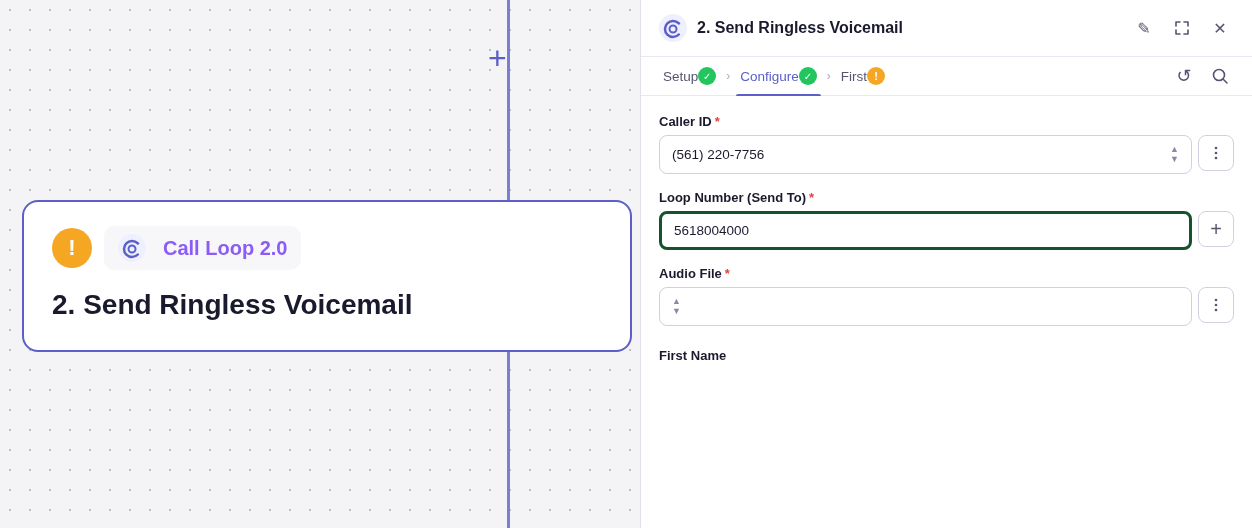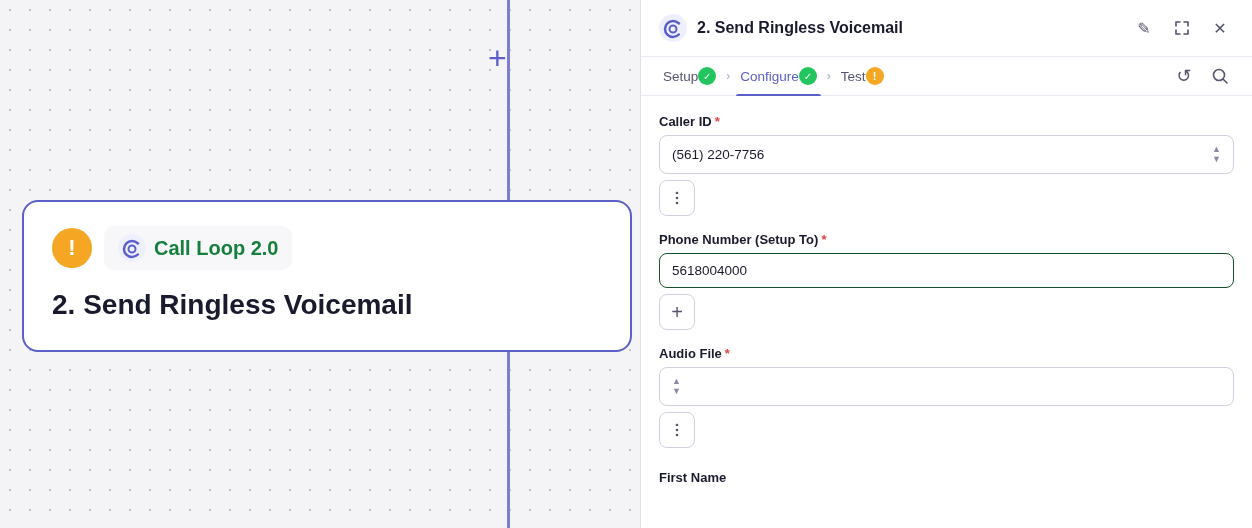--- a/index.html
+++ b/index.html
@@ -90,21 +90,22 @@
     }
 
     .callloop-icon {
       width: 28px;
       height: 28px;
     }
 
     .node-app-name {
       font-size: 20px;
       font-weight: 700;
-      color: #15803d;
+      color: #8b5cf6;
+      margin-left: 9px;
     }
 
     .node-title {
       font-size: 28px;
       font-weight: 800;
       color: #1a1a2e;
       line-height: 1.2;
     }
 
     
@@ -252,21 +253,20 @@
     }
 
     .required-star {
       color: #e53e3e;
       font-size: 13px;
     }
 
     .form-field-row {
       display: flex;
       gap: 6px;
-      flex-direction: column;
     }
 
     .form-select {
       flex: 1;
       display: flex;
       align-items: center;
       justify-content: space-between;
       padding: 9px 12px;
       border: 1px solid #d0d0e0;
       border-radius: 8px;
@@ -281,24 +281,23 @@
       flex-direction: column;
       font-size: 9px;
       color: #8888aa;
       line-height: 1;
       gap: 1px;
     }
 
     .form-input {
       flex: 1;
       display: flex;
-      align-items: center;
       justify-content: space-between;
       padding: 9px 12px;
-      border: 1px solid #14532d;
+      border: 3px solid #14532d;
       border-radius: 8px;
       font-size: 13.5px;
       color: #1a1a2e;
       background: #fff;
     }
 
     .field-icon-btn {
       width: 36px;
       height: 36px;
       border: 1px solid #d0d0e0;
@@ -376,21 +375,21 @@
       <span>Setup</span>
       <div class="tab-check">✓</div>
     </div>
     <span class="tab-chevron">›</span>
     <div class="tab-item active">
       <span>Configure</span>
       <div class="tab-check">✓</div>
     </div>
     <span class="tab-chevron">›</span>
     <div class="tab-item">
-      <span>Test</span>
+      <span>First</span>
       <div class="tab-warn">!</div>
     </div>
     <div class="tabs-right">
       <div class="icon-btn" title="Refresh" style="font-size:18px;">↺</div>
       <div class="icon-btn" title="Search" style="font-size:18px;">
         <svg width="18" height="18" viewBox="0 0 18 18" fill="none">
             <circle cx="8" cy="8" r="5.5" stroke="#555570" stroke-width="1.6"></circle>
             <path d="M12.5 12.5L16 16" stroke="#555570" stroke-width="1.6" stroke-linecap="round"></path>
           </svg>
       </div>
@@ -417,21 +416,21 @@
               <circle cx="7" cy="2" r="1.3" fill="#555570"></circle>
               <circle cx="7" cy="7" r="1.3" fill="#555570"></circle>
               <circle cx="7" cy="12" r="1.3" fill="#555570"></circle>
             </svg>
         </div>
       </div>
     </div>
 
     <div class="form-group">
       <div class="form-label">
-        <span>Phone Number (Setup To)</span>
+        <span>Loop Number (Send To)</span>
         <span class="required-star">*</span>
       </div>
       <div class="form-field-row">
         <div class="form-input">
           <span>5618004000</span>
         </div>
         <div class="field-icon-btn" style="font-size:20px; font-weight:300; color:#555570;">+</div>
       </div>
     </div>
 

